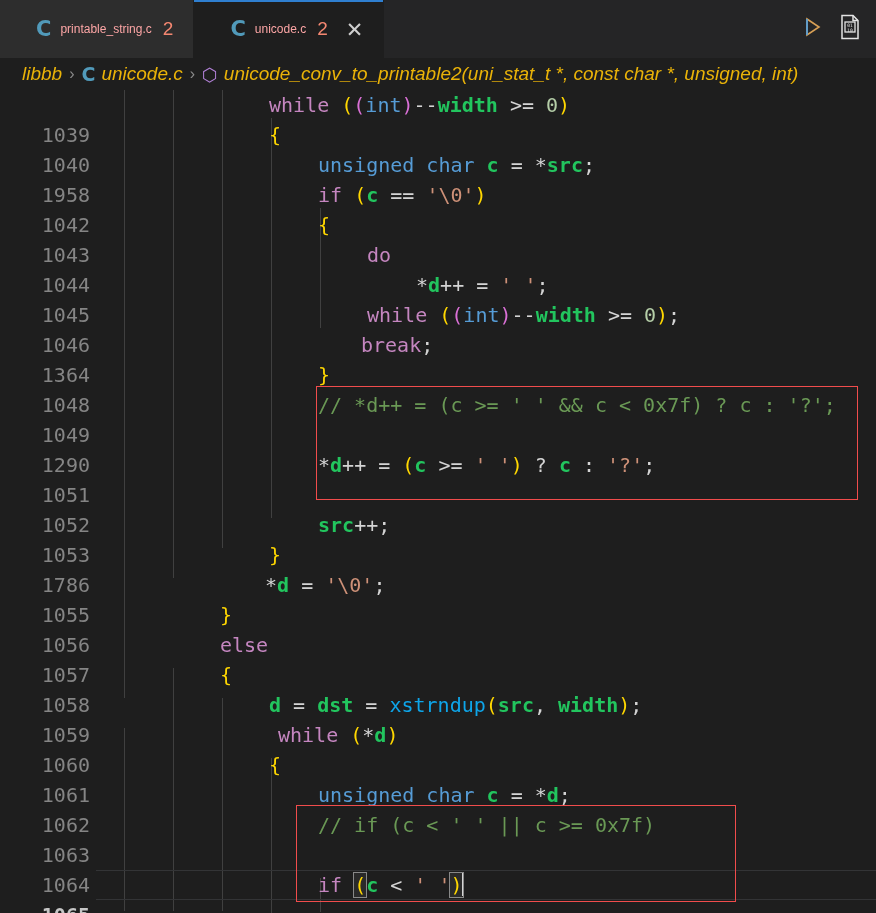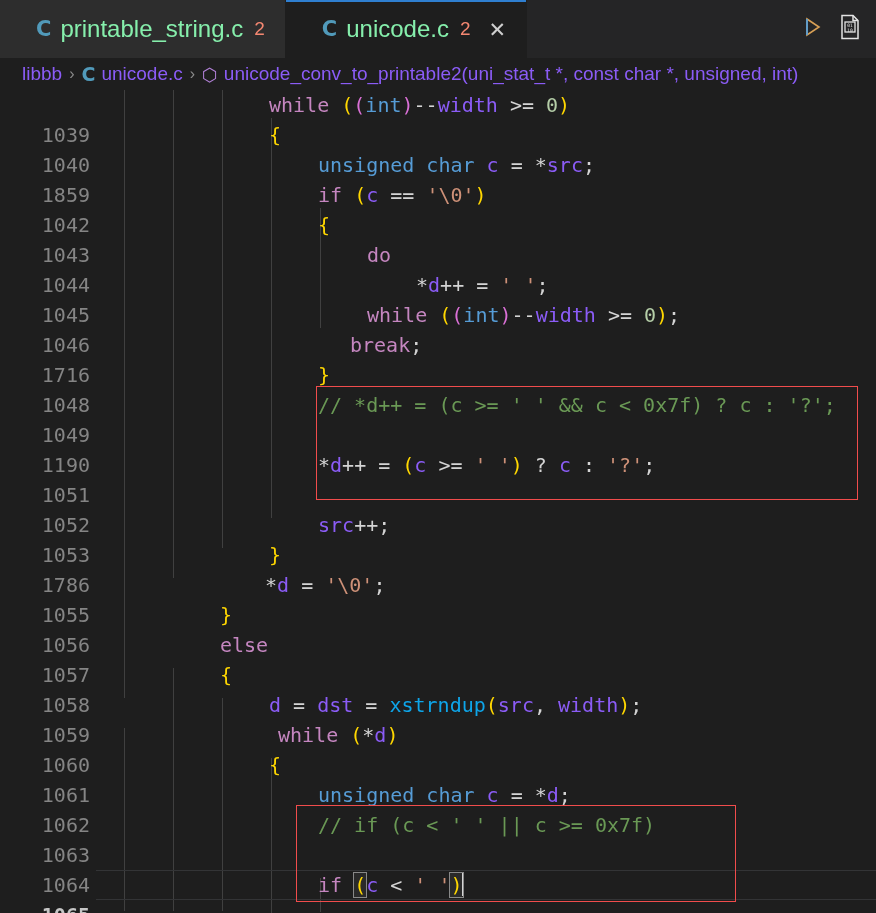--- a/index.html
+++ b/index.html
@@ -55,22 +55,22 @@
     background: #2f7fd1;
   }
   .tab-icon {
     color: #519aba;
     font-size: 21px;
     font-weight: bold;
     font-family: "DejaVu Sans", sans-serif;
     line-height: 1;
   }
   .tab-label {
-    color: #86efac;
-    font-size: 24px;
+    color: #fca5a5;
+    font-size: 12px;
   }
   .tab-badge {
     color: #f48771;
     font-size: 19px;
     margin-left: 2px;
   }
   .tab-close {
     color: #cfcfcf;
     font-size: 21px;
     line-height: 1;
@@ -93,21 +93,21 @@
     flex: 0 0 32px;
     background: #1e1e1e;
     display: flex;
     align-items: center;
     padding-left: 22px;
     font-size: 19px;
     color: #a9a9a9;
     white-space: nowrap;
     overflow: hidden;
   }
-  .crumb { color: #8b5cf6; cursor: pointer; }
+  .crumb { color: #eab308; cursor: pointer; font-style: italic; }
   .crumb-sep {
     color: #8a8a8a;
     margin: 0 7px;
     font-size: 16px;
   }
   .crumb-ficon {
     color: #519aba;
     font-weight: bold;
     font-size: 19px;
     font-family: "DejaVu Sans", sans-serif;
@@ -168,21 +168,21 @@
   .guides { position: absolute; left:0; top:0; right:0; bottom:0; pointer-events:none; }
   .guide {
     position: absolute;
     width: 1px;
     background: #404040;
   }
 
   
   .kw  { color: #c586c0; }
   .ty  { color: #569cd6; }
-  .var { color: #8b5cf6; }
+  .var { color: #22c55e; font-weight: bold; }
   .fn  { color: #0ea5e9; }
   .num { color: #b5cea8; }
   .str { color: #ce9178; }
   .com { color: #6a9955; }
   .b1  { color: #ffd700; }
   .b2  { color: #da70d6; }
 
   .bracket-match {
     outline: 1px solid #888;
     background: rgba(80,80,80,0.25);
@@ -280,21 +280,21 @@
         <span class="ln">1039</span>
         <span class="code" style="left:269px"><span class="kw">while</span> <span class="b1">(</span><span class="b2">(</span><span class="ty">int</span><span class="b2">)</span>--<span class="var">width</span> &gt;= <span class="num">0</span><span class="b1">)</span></span>
       </div>
 
       <div class="row">
         <span class="ln">1040</span>
         <span class="code" style="left:269px"><span class="b1">{</span></span>
       </div>
 
       <div class="row">
-        <span class="ln">1859</span>
+        <span class="ln">1958</span>
         <span class="code" style="left:318px"><span class="ty">unsigned char</span> <span class="var">c</span> = *<span class="var">src</span>;</span>
       </div>
 
       <div class="row">
         <span class="ln">1042</span>
         <span class="code" style="left:318px"><span class="kw">if</span> <span class="b1">(</span><span class="var">c</span> == <span class="str">'\0'</span><span class="b1">)</span></span>
       </div>
 
       <div class="row">
         <span class="ln">1043</span>
@@ -310,36 +310,36 @@
         <span class="ln">1045</span>
         <span class="code" style="left:416px">*<span class="var">d</span>++ = <span class="str">' '</span>;</span>
       </div>
 
       <div class="row">
         <span class="ln">1046</span>
         <span class="code" style="left:367px"><span class="kw">while</span> <span class="b1">(</span><span class="b2">(</span><span class="ty">int</span><span class="b2">)</span>--<span class="var">width</span> &gt;= <span class="num">0</span><span class="b1">)</span>;</span>
       </div>
 
       <div class="row">
-        <span class="ln">1716</span>
-        <span class="code" style="left:350px"><span class="kw">break</span>;</span>
+        <span class="ln">1364</span>
+        <span class="code" style="left:361px"><span class="kw">break</span>;</span>
       </div>
 
       <div class="row">
         <span class="ln">1048</span>
         <span class="code" style="left:318px"><span class="b1">}</span></span>
       </div>
 
       <div class="row">
         <span class="ln">1049</span>
         <span class="code com" style="left:318px">// *d++ = (c &gt;= ' ' &amp;&amp; c &lt; 0x7f) ? c : '?';</span>
       </div>
 
       <div class="row">
-        <span class="ln">1190</span>
+        <span class="ln">1290</span>
         <span class="code" style="left:318px"></span>
       </div>
 
       <div class="row">
         <span class="ln">1051</span>
         <span class="code" style="left:318px">*<span class="var">d</span>++ = <span class="b1">(</span><span class="var">c</span> &gt;= <span class="str">' '</span><span class="b1">)</span> ? <span class="var">c</span> : <span class="str">'?'</span>;</span>
       </div>
 
       <div class="row">
         <span class="ln">1052</span>

